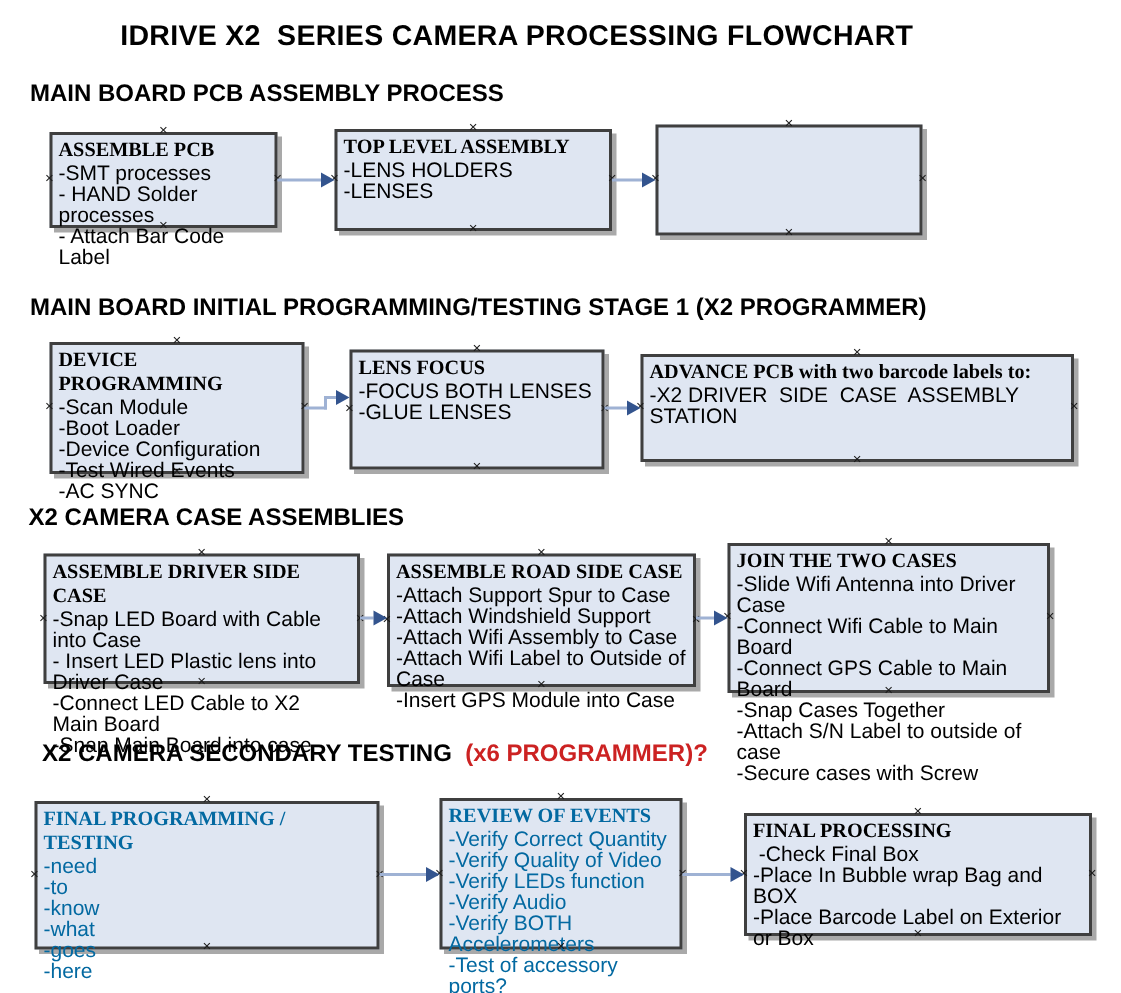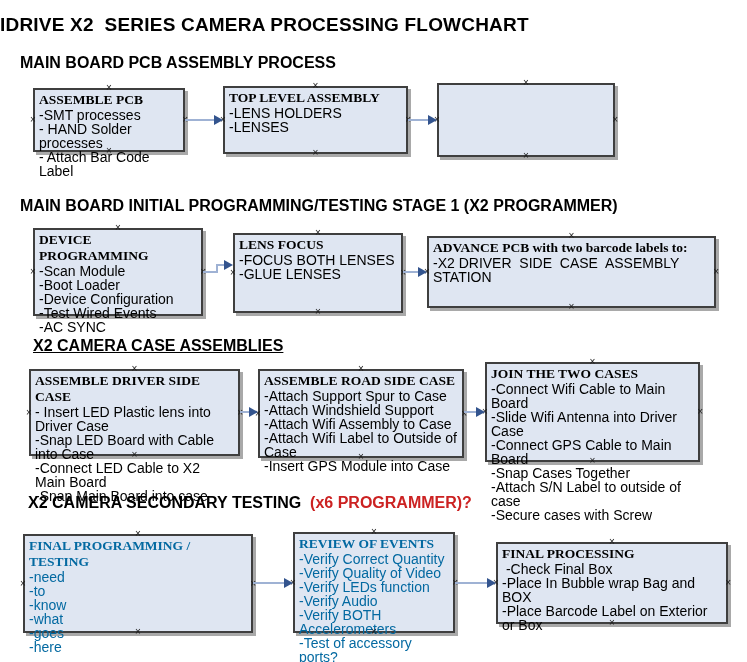--- a/index.html
+++ b/index.html
@@ -1,23 +1,23 @@
 <!DOCTYPE html>
 <html><head>
 <meta charset="utf-8">
 <style>
   html,body{margin:0;padding:0;background:#fff;}
   #canvas{position:relative;width:747px;height:662px;background:#ffffff;overflow:hidden;
           font-family:"Liberation Sans",sans-serif;color:#000;}
-  .page-title{position:absolute;top:14px;left:0;width:689px;text-align:left;
+  .page-title{position:absolute;top:14px;left:0;width:689px;text-align:center;
               font-size:19px;font-weight:bold;white-space:pre;letter-spacing:.2px;}
   .sec{position:absolute;font-size:16px;font-weight:bold;white-space:pre;}
   #sec1{left:20px;top:54px;}
   #sec2{left:20px;top:197px;}
-  #sec3{left:33px;top:337px;text-decoration:underline;}
+  #sec3{left:19px;top:337px;}
   #sec4{left:28px;top:494px;}
   .sec .red-part{color:#cc2222;}
   .box{position:absolute;box-sizing:border-box;background:#dfe6f2;border:2px solid #3f3f3f;
        box-shadow:3px 3px 0 0 #a9a9a9;padding:2px 4px;}
   .box-title{font-size:13.5px;line-height:16px;font-weight:bold;white-space:pre-wrap;font-family:Liberation Serif, serif;}
   .box-item{font-size:14px;line-height:14px;white-space:pre-wrap;}
   .red .box-title,.red .box-item{color:#0369a1;}
   #box-a{left:33px;top:88px;width:152px;height:64px;}
   #box-b{left:223px;top:86px;width:185px;height:68px;}
   #box-c{left:437px;top:83px;width:178px;height:74px;}
@@ -112,22 +112,22 @@
     <div class="box-title">ADVANCE PCB with two barcode labels to:</div>
     <div class="box-item">-X2 DRIVER  SIDE  CASE  ASSEMBLY STATION</div>
   <span class="h h-t">×</span>
       <span class="h h-b">×</span>
       <span class="h h-l">×</span>
       <span class="h h-r">×</span>
     </div>
 
   <div class="box" id="box-g">
     <div class="box-title">ASSEMBLE DRIVER SIDE CASE</div>
+    <div class="box-item">-Snap LED Board with Cable into Case</div>
     <div class="box-item">- Insert LED Plastic lens into Driver Case</div>
-    <div class="box-item">-Snap LED Board with Cable into Case</div>
     <div class="box-item">-Connect LED Cable to X2 Main Board</div>
     <div class="box-item">-Snap Main Board into case</div>
   <span class="h h-t">×</span>
       <span class="h h-b">×</span>
       <span class="h h-l">×</span>
       <span class="h h-r">×</span>
     </div>
   <div class="box" id="box-h">
     <div class="box-title">ASSEMBLE ROAD SIDE CASE</div>
     <div class="box-item">-Attach Support Spur to Case</div>
@@ -135,22 +135,22 @@
     <div class="box-item">-Attach Wifi Assembly to Case</div>
     <div class="box-item">-Attach Wifi Label to Outside of Case</div>
     <div class="box-item">-Insert GPS Module into Case</div>
   <span class="h h-t">×</span>
       <span class="h h-b">×</span>
       <span class="h h-l">×</span>
       <span class="h h-r">×</span>
     </div>
   <div class="box" id="box-i">
     <div class="box-title">JOIN THE TWO CASES</div>
+    <div class="box-item">-Slide Wifi Antenna into Driver Case</div>
     <div class="box-item">-Connect Wifi Cable to Main Board</div>
-    <div class="box-item">-Slide Wifi Antenna into Driver Case</div>
     <div class="box-item">-Connect GPS Cable to Main Board</div>
     <div class="box-item">-Snap Cases Together</div>
     <div class="box-item">-Attach S/N Label to outside of case</div>
     <div class="box-item">-Secure cases with Screw</div>
   <span class="h h-t">×</span>
       <span class="h h-b">×</span>
       <span class="h h-l">×</span>
       <span class="h h-r">×</span>
     </div>
 

